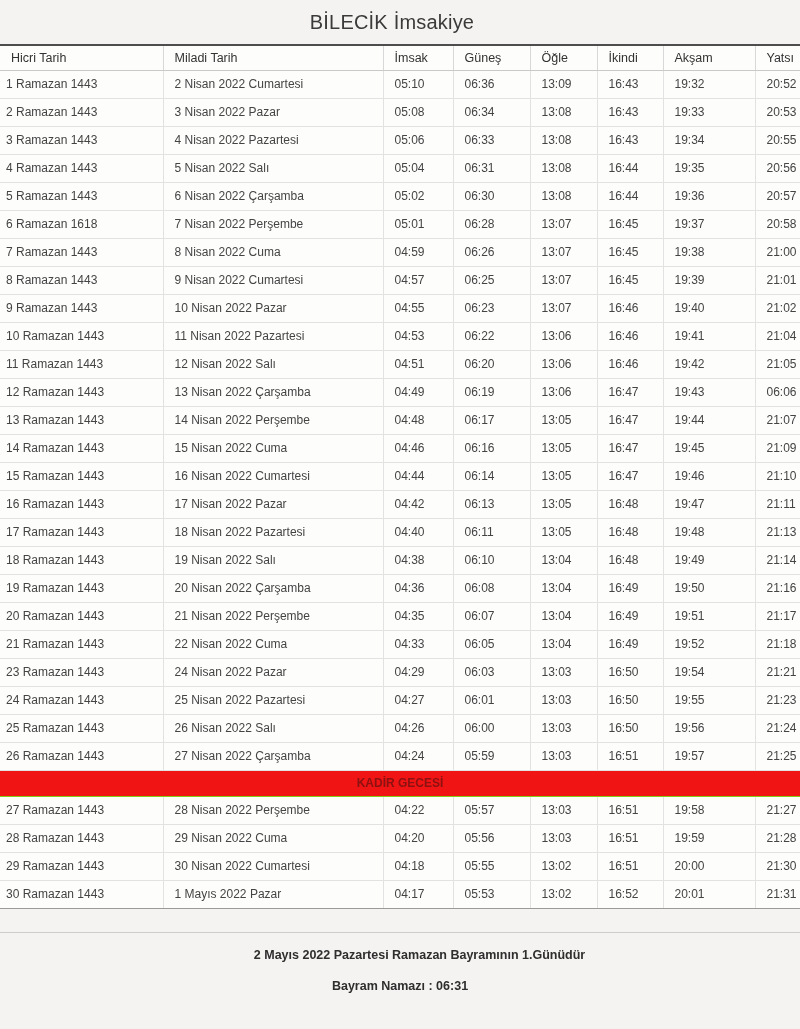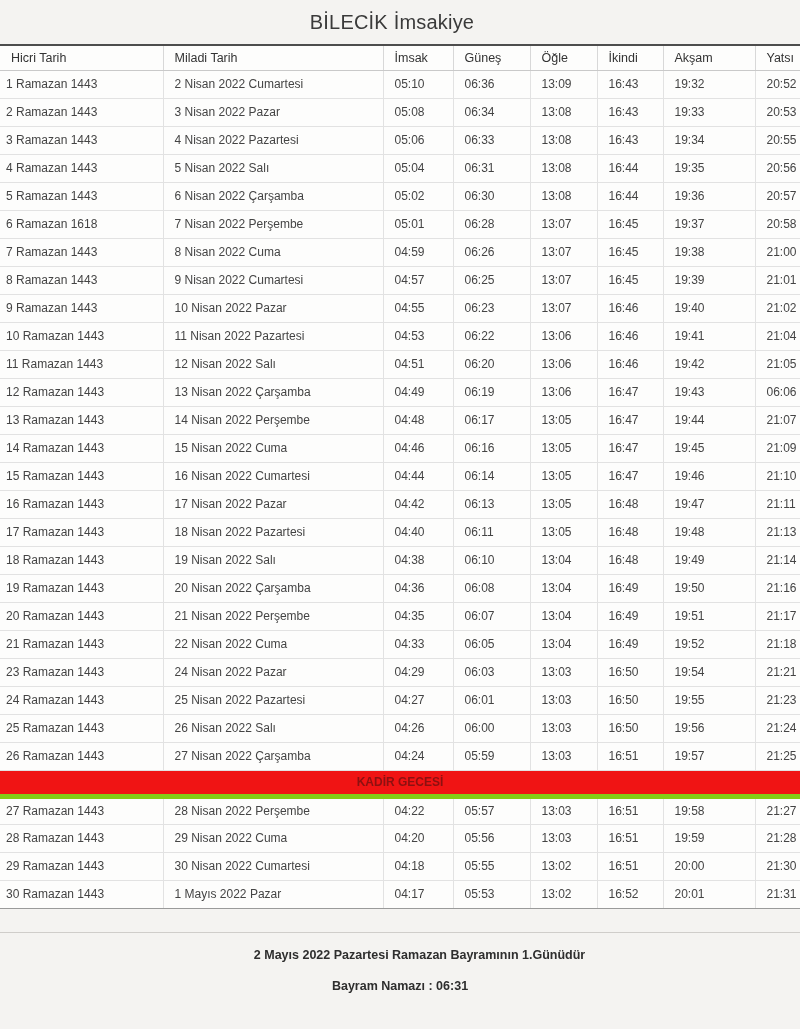--- a/index.html
+++ b/index.html
@@ -65,21 +65,21 @@
 
   tbody td.banner {
     background: #f01414;
     color: #8c1111;
     font-weight: 700;
     font-size: 12px;
     text-align: center;
     padding-left: 0;
     height: 26px;
     border-right: none;
-    border-bottom: 5px solid #84cc16;
+    border-bottom: 1px solid #84cc16;
   }
 
   .footer {
     margin-top: 23px;
     border-top: 1px solid #cfcdca;
     padding-top: 15px;
     text-align: center;
   }
   .footer .line1 {
     font-size: 12.5px;

